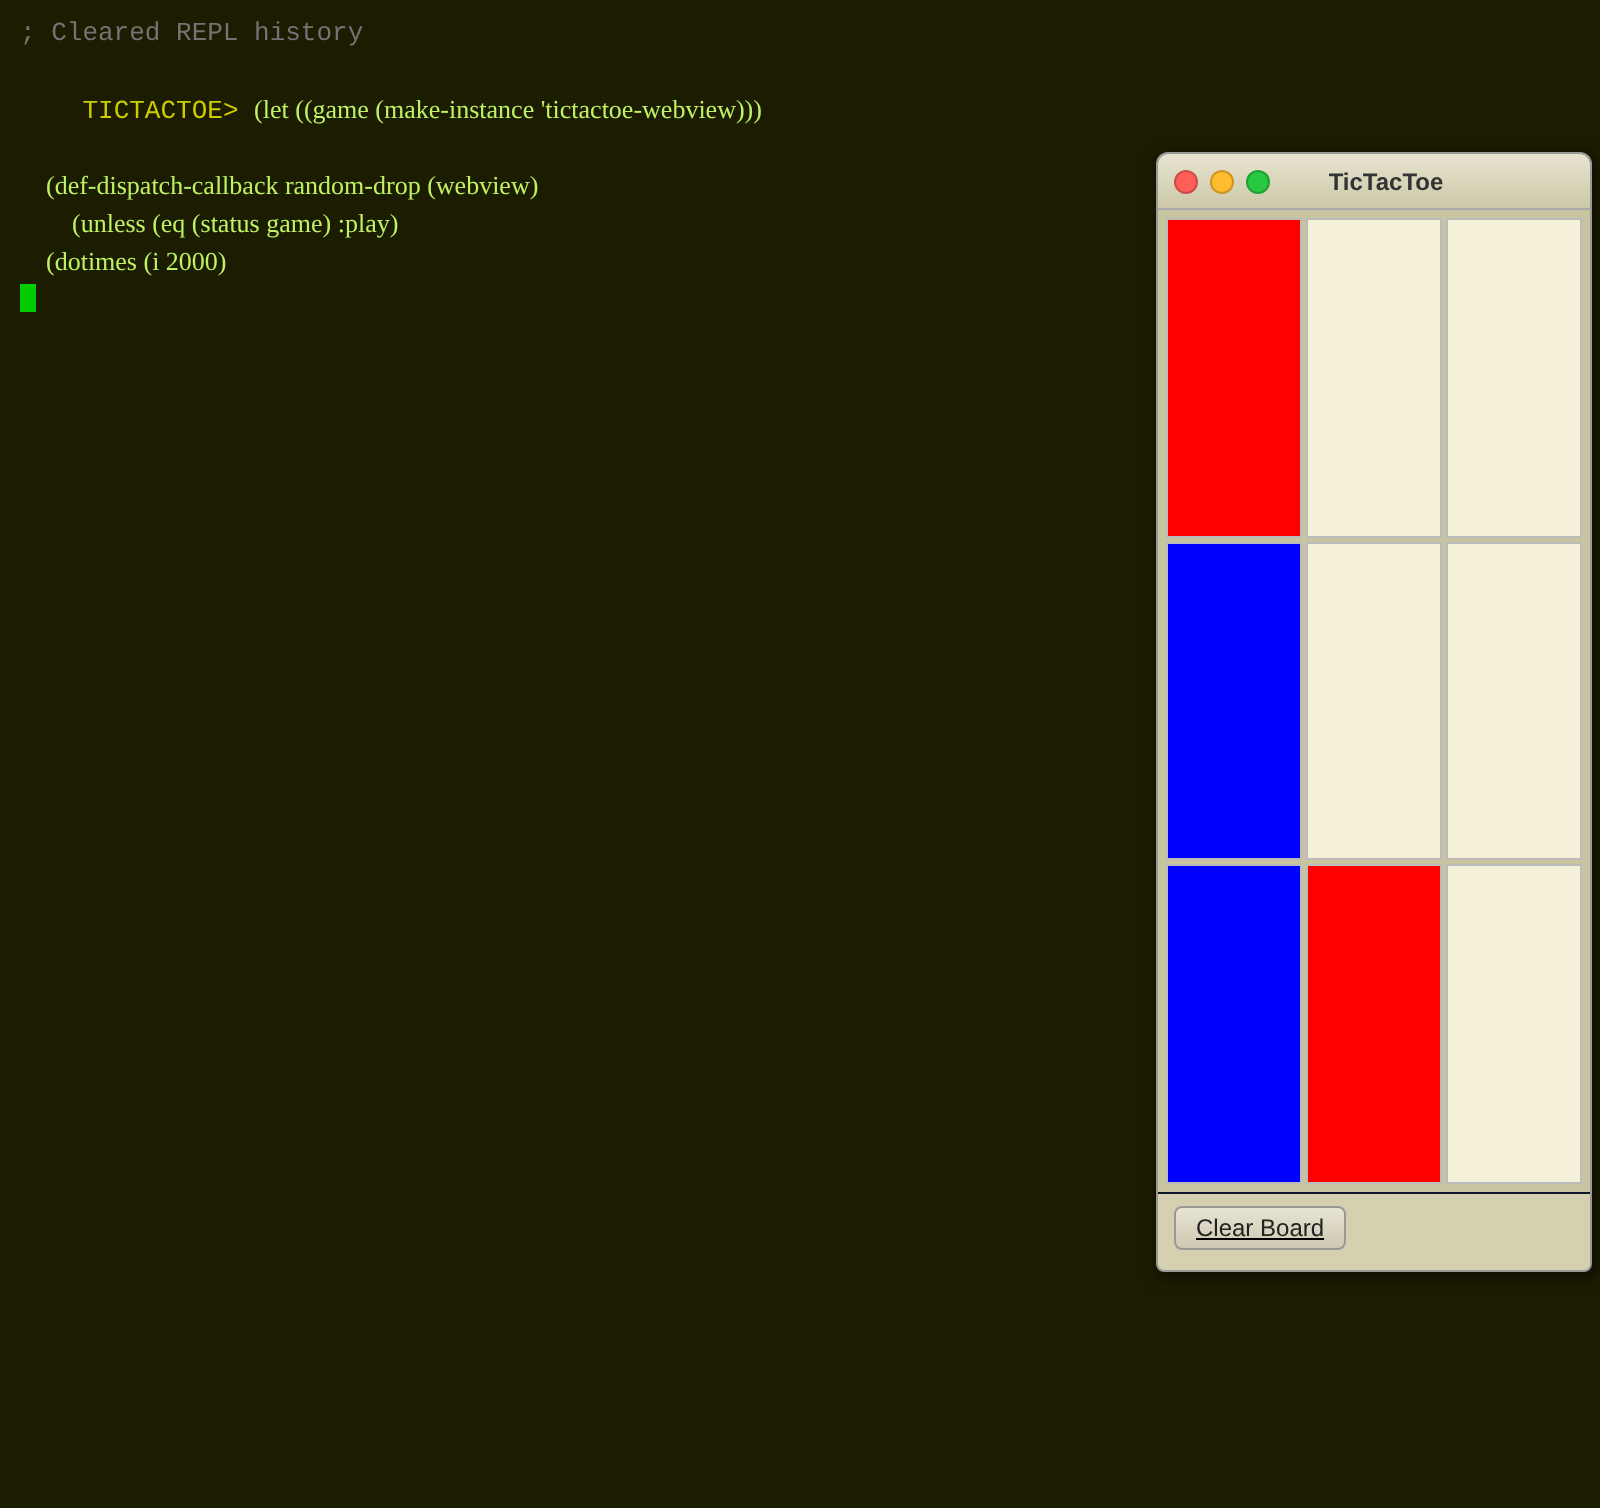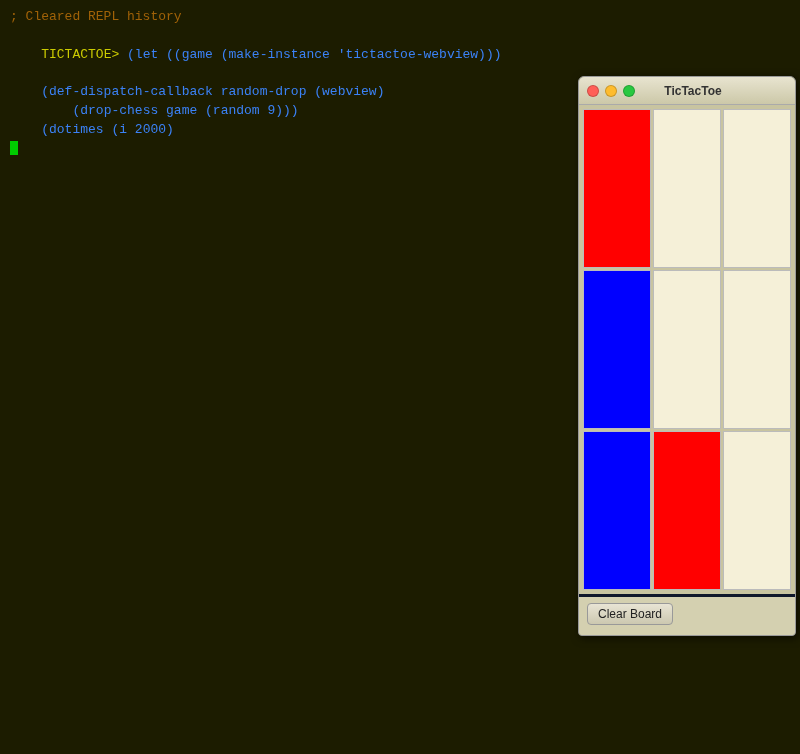--- a/index.html
+++ b/index.html
@@ -26,33 +26,34 @@
       font-size: 13px;
       line-height: 1.45;
     }
 
     .term-line {
       white-space: pre;
       display: block;
     }
 
     .term-cleared {
-      color: #a16207;
+      color: #737373;
     }
 
     .term-prompt {
       color: #cccc00;
     }
 
     .term-prompt-name {
       color: #cccc00;
     }
 
     .term-code {
-      color: #3b82f6;
+      color: #bef264;
+      font-family: Liberation Serif, serif;
     }
 
     .term-cursor {
       display: inline-block;
       width: 8px;
       height: 14px;
       background: #00cc00;
       vertical-align: middle;
     }
 
@@ -122,22 +123,23 @@
     .cell-red { background: #ff0000; }
     .cell-blue { background: #0000ff; }
     .cell-empty { background: #f5f0d8; }
 
     #window-footer {
       padding: 6px 8px 10px;
       display: flex;
       align-items: center;
       gap: 8px;
       background: #d4d0b0;
-      border-top: 3px solid #0f172a;
+      border-top: 1px solid #0f172a;
       border-radius: 0 0 4px 4px;
+      text-decoration: underline;
     }
 
     #clear-board-btn {
       background: linear-gradient(to bottom, #e8e4d4, #ccc8b0);
       border: 1px solid #999;
       border-radius: 4px;
       padding: 3px 10px;
       font-family: Arial, sans-serif;
       font-size: 12px;
       color: #222;
@@ -146,21 +148,21 @@
   </style>
 </head>
 <body>
 
 <div id="terminal">
   <span class="term-line term-cleared">; Cleared REPL history</span>
   <span class="term-line">
     <span class="term-prompt-name">TICTACTOE</span><span class="term-prompt">&gt; </span><span class="term-code">(let ((game (make-instance 'tictactoe-webview)))</span>
   </span>
   <span class="term-line term-code">  <span>  (def-dispatch-callback random-drop (webview)</span></span>
-  <span class="term-line term-code">    <span>    (drop-chess game (random 9)))</span></span>
+  <span class="term-line term-code">    <span>    (unless (eq (status game) :play)</span></span>
   <span class="term-line term-code">  <span>  (dotimes (i 2000)</span></span>
   <span class="term-line"><span class="term-cursor"></span></span>
 </div>
 
 <div id="tictactoe-window">
   <div id="window-titlebar">
     <div class="traffic-light tl-close"></div>
     <div class="traffic-light tl-minimize"></div>
     <div class="traffic-light tl-maximize"></div>
     <span id="window-title-text">TicTacToe</span>

